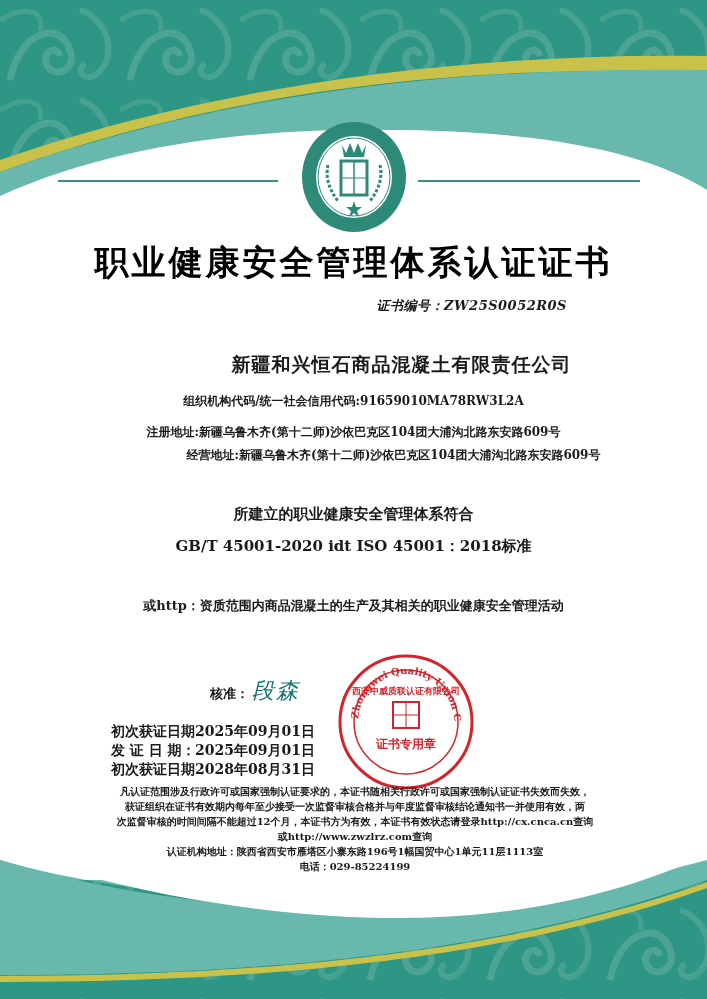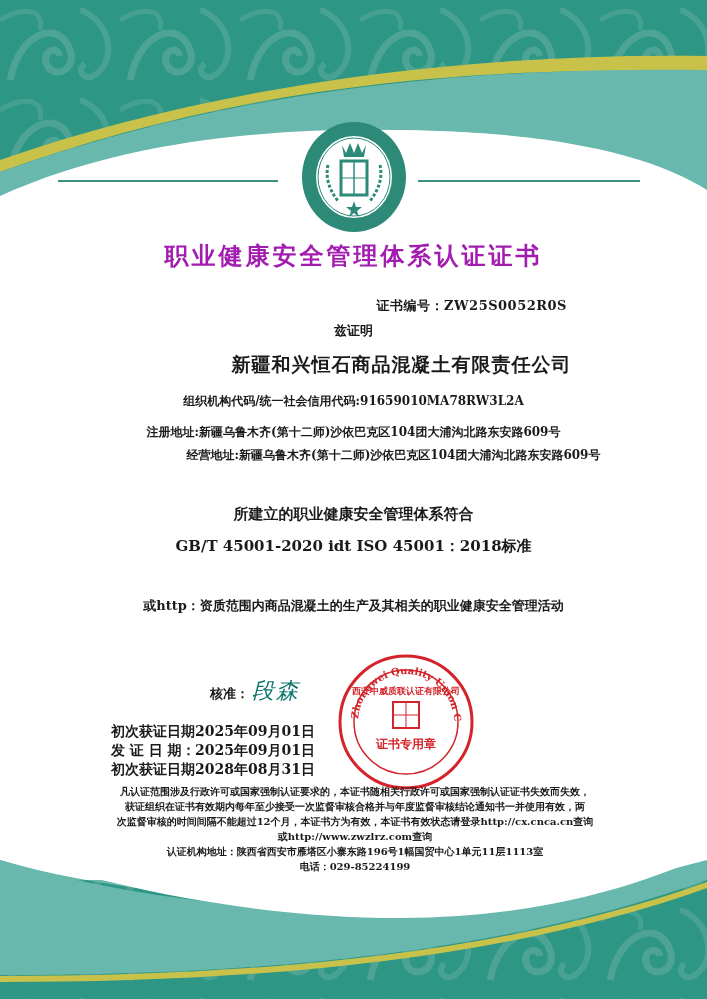--- a/index.html
+++ b/index.html
@@ -2,23 +2,23 @@
 <html><head>
   <meta charset="utf-8">
   <style>
     html, body { margin: 0; padding: 0; }
     body { width: 707px; height: 999px; position: relative; overflow: hidden; background: #ffffff; font-family: "DejaVu Serif", "Liberation Serif", serif; color: #1a1a1a; }
     .bg { position: absolute; left: 0; top: 0; width: 707px; height: 999px; z-index: 0; }
     .layer { position: absolute; left: 0; top: 0; width: 707px; height: 999px; z-index: 1; }
     .center { position: absolute; left: 0; width: 707px; text-align: center; white-space: nowrap; }
     .rule { position: absolute; height: 2px; background: #3a8f80; top: 180px; }
     .emblem { position: absolute; left: 298px; top: 121px; width: 112px; height: 112px; }
-    .title { top: 240px; font-size: 24px; font-weight: bold; letter-spacing: 3px; color: #a21caf; }
+    .title { top: 240px; font-size: 34px; font-weight: bold; letter-spacing: 3px; color: #000000; }
     .certno { position: absolute; top: 297px; right: 140px; font-size: 13px; font-weight: bold; white-space: nowrap; }
-    .certno span { letter-spacing: 0.5px; }
+    .certno span { letter-spacing: 0.5px; font-style: italic; }
     .hereby { top: 322px; font-size: 13px; font-weight: bold; }
     .company { top: 352px; font-size: 19px; font-weight: bold; letter-spacing: 1px; padding-left: 48px; }
     .orgcode { top: 393px; font-size: 12px; font-weight: bold; }
     .addr { top: 0; font-size: 12px; font-weight: bold; }
     .conform { top: 505px; font-size: 15px; font-weight: bold; }
     .standard { top: 537px; font-size: 15px; font-weight: bold; }
     .scope { top: 597px; font-size: 13px; font-weight: bold; }
     .approve { position: absolute; left: 210px; top: 685px; font-size: 13px; font-weight: bold; white-space: nowrap; }
     .sig { position: absolute; left: 252px; top: 676px; font-family: "DejaVu Serif", serif; font-size: 22px; font-style: italic; color: #0f766e; letter-spacing: 2px; }
     .dates { position: absolute; left: 111px; top: 722px; font-size: 14px; font-weight: bold; line-height: 19px; white-space: nowrap; }
@@ -72,21 +72,20 @@
     <path d="M82 44 Q 86 62 72 80" fill="none" stroke="#2e8a78" stroke-width="3" stroke-dasharray="3 2"></path>
     <polygon points="56,80 58,86 64,86 59,90 61,96 56,92 51,96 53,90 48,86 54,86" fill="#2e8a78"></polygon>
   </svg>
 
   <div class="center title">职业健康安全管理体系认证证书</div>
 
   <div class="certno">
     <span>证书编号：</span><span>ZW25S0052R0S</span>
   </div>
 
-  <div class="center hereby">兹证明</div>
   <div class="center company">新疆和兴恒石商品混凝土有限责任公司</div>
   <div class="center orgcode">组织机构代码/统一社会信用代码:91659010MA78RW3L2A</div>
   <div class="center addr" style="top:424px;">注册地址:新疆乌鲁木齐(第十二师)沙依巴克区104团大浦沟北路东安路609号</div>
   <div class="center addr" style="top:447px;padding-left:40px;">经营地址:新疆乌鲁木齐(第十二师)沙依巴克区104团大浦沟北路东安路609号</div>
 
   <div class="center conform">所建立的职业健康安全管理体系符合</div>
   <div class="center standard">GB/T 45001-2020  idt ISO 45001：2018标准</div>
 
   <div class="center scope">或http：资质范围内商品混凝土的生产及其相关的职业健康安全管理活动</div>
 

